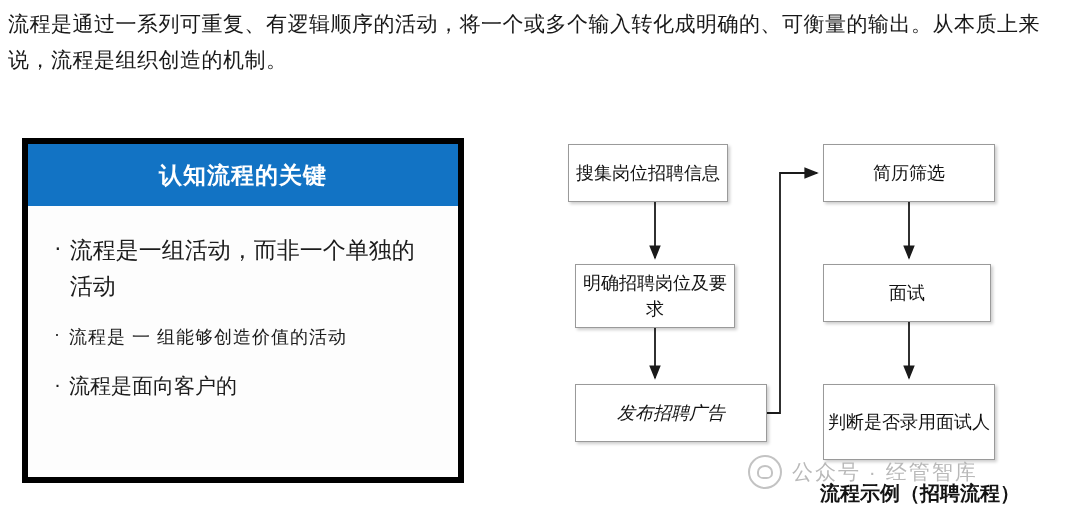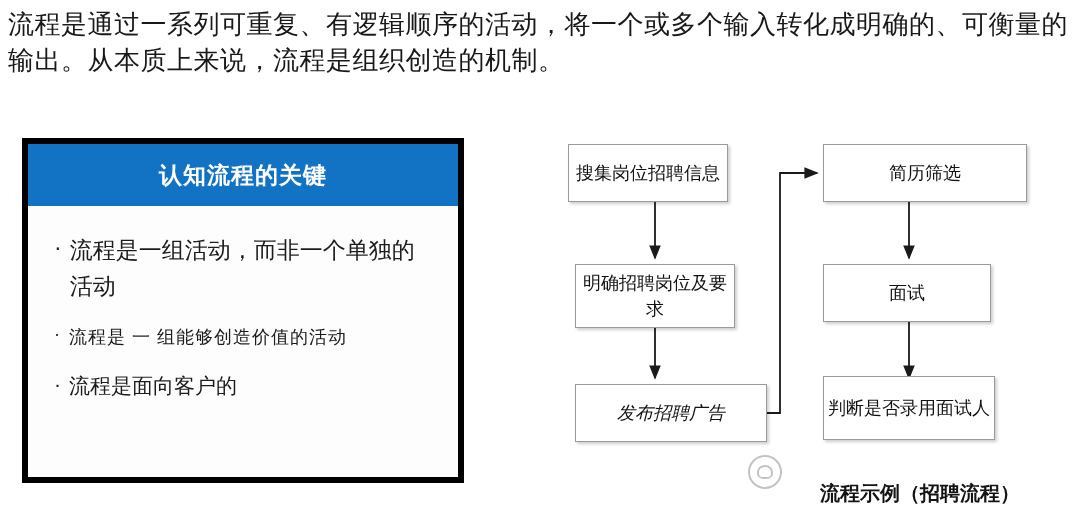--- a/index.html
+++ b/index.html
@@ -15,21 +15,21 @@
     overflow: hidden;
     position: relative;
   }
 
   
   .intro {
     position: absolute;
     left: 8px;
     top: 6px;
     width: 1060px;
-    font-size: 26px;
+    font-size: 21px;
     line-height: 36px;
     color: #181818;
     letter-spacing: 0.5px;
   }
 
   
   .card {
     position: absolute;
     left: 22px;
     top: 138px;
@@ -100,23 +100,23 @@
     justify-content: center;
     text-align: center;
     font-size: 18px;
     line-height: 26px;
     color: #121212;
     box-shadow: 2px 2px 3px rgba(0,0,0,0.20);
   }
   .n1 { left: 28px;  top: 16px;  width: 160px; height: 58px; }
   .n2 { left: 35px;  top: 136px; width: 160px; height: 64px; }
   .n3 { left: 35px;  top: 256px; width: 192px; height: 58px; font-style: italic; }
-  .n4 { left: 283px; top: 16px;  width: 204px; height: 58px; }
+  .n4 { left: 283px; top: 16px;  width: 172px; height: 58px; }
   .n5 { left: 283px; top: 136px; width: 168px; height: 58px; }
-  .n6 { left: 283px; top: 248px; width: 172px; height: 64px; }
+  .n6 { left: 283px; top: 256px; width: 172px; height: 76px; }
 
   .flow svg {
     position: absolute;
     left: 0; top: 0;
     width: 520px; height: 380px;
     pointer-events: none;
   }
 
   .flow-caption {
     position: absolute;
@@ -205,13 +205,14 @@
   <div class="node n3">发布招聘广告</div>
   <div class="node n4">简历筛选</div>
   <div class="node n5">面试</div>
   <div class="node n6">判断是否录用面试人</div>
 </div>
 
 <div class="flow-caption">流程示例（招聘流程）</div>
 
 <div class="watermark">
   <span class="wm-logo"></span>
+  <span>公众号 · 经管智库</span>
 </div>
 
 </body></html>

